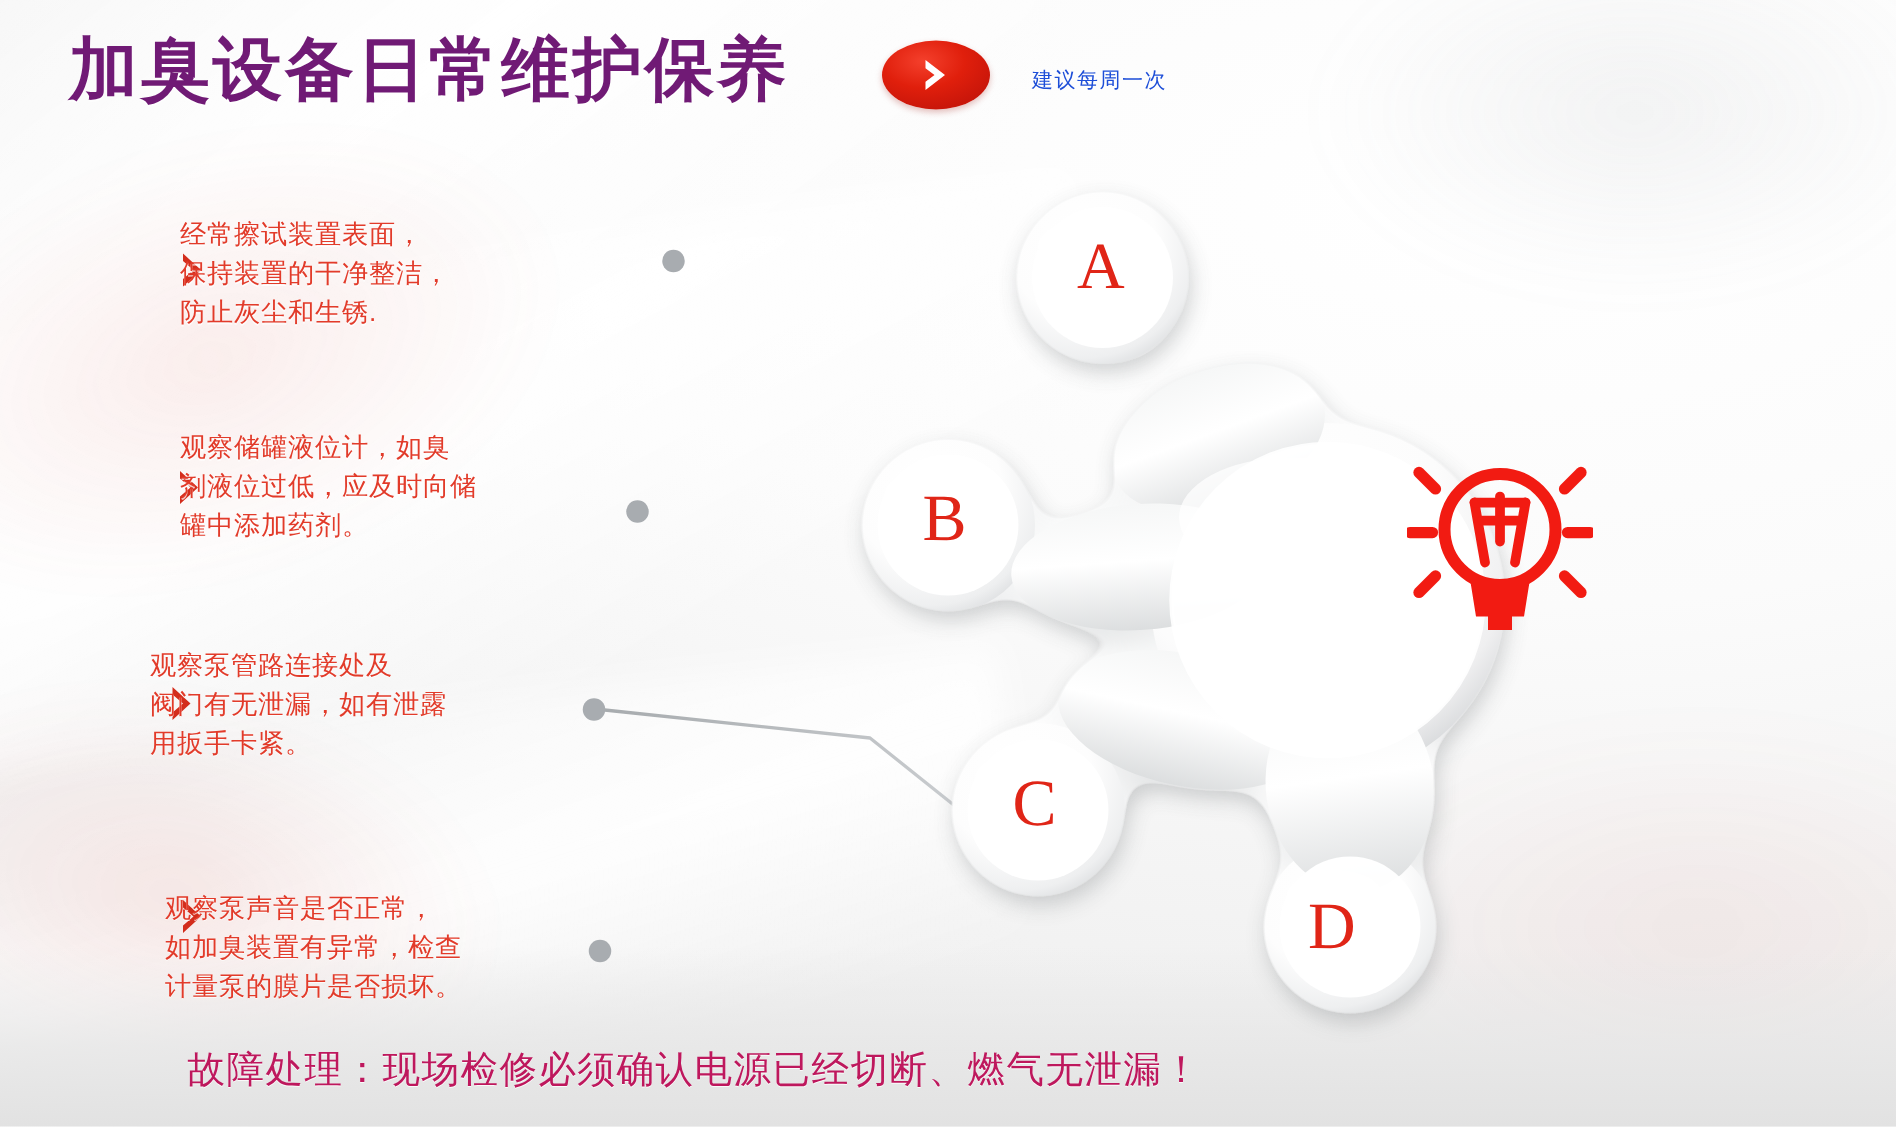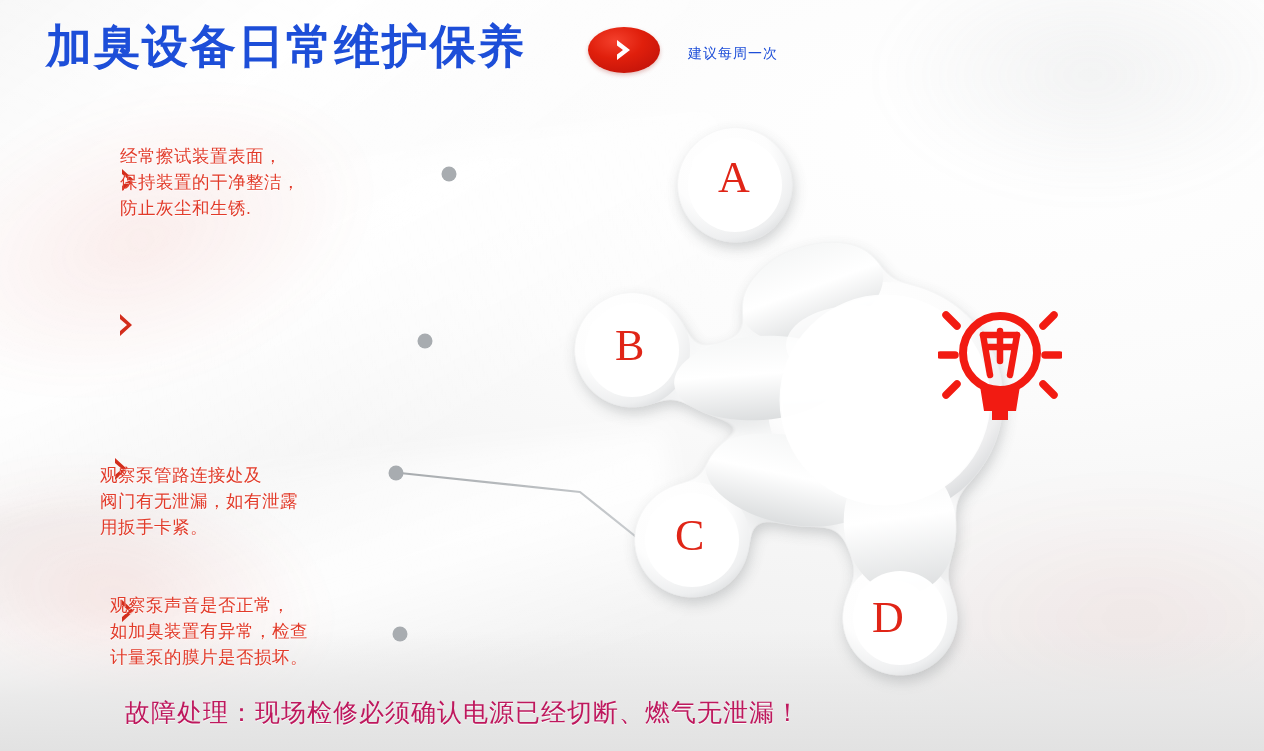--- a/index.html
+++ b/index.html
@@ -57,21 +57,21 @@
   }
   .bottom-band{
     position:absolute;left:0;right:0;bottom:0;height:120px;
     background:linear-gradient(180deg, rgba(236,236,236,0) 0%, rgba(231,231,231,.85) 55%, rgba(226,226,226,1) 100%);
   }
 
   
   .title{
     position:absolute;left:46px;top:16px;
     font-size:46px;font-weight:bold;letter-spacing:2px;
-    color:#1d4ed8;white-space:nowrap;
+    color:#701a75;white-space:nowrap;
     text-shadow:0 1px 0 rgba(255,255,255,.6);
   }
   .arrow-badge{
     position:absolute;left:588px;top:27px;width:72px;height:46px;
     border-radius:50%;
     background:radial-gradient(70% 70% at 38% 30%, #f4402c 0%, #e01f0c 55%, #c9160a 100%);
     box-shadow:0 2px 4px rgba(160,30,20,.28);
   }
   .arrow-badge .chev{
     position:absolute;left:26px;top:11px;width:20px;height:24px;
@@ -109,21 +109,21 @@
     color:#e23b2a;
     font-size:17.5px;
     line-height:26px;
     text-align:left;
     white-space:pre-line;
     letter-spacing:.5px;
     text-shadow:0 1px 0 rgba(255,255,255,.75);
   }
   .it-a{left:120px;top:143px;width:280px;}
   .it-b{left:120px;top:285px;width:280px;}
-  .it-c{left:100px;top:430px;width:292px;margin-top:32px;}
+  .it-c{left:100px;top:430px;width:292px;}
   .it-d{left:110px;top:572px;width:285px;margin-top:20px;}
 
   .chev-red{position:absolute;width:16px;height:24px;}
   .cv-a{left:120px;top:168px;}
   .cv-b{left:118px;top:313px;}
   .cv-c{left:113px;top:457px;}
   .cv-d{left:120px;top:599px;}
 
   
   .footer{
@@ -290,20 +290,23 @@
   <svg class="chev-red cv-a" viewBox="0 0 16 24">
     <path d="M2 1 L14 12 L2 23 L2 18 L9 12 L2 6 Z" fill="#d32d1c"></path>
   </svg>
   <div class="item-text it-a">经常擦试装置表面，
 保持装置的干净整洁，
 防止灰尘和生锈.</div>
 
   <svg class="chev-red cv-b" viewBox="0 0 16 24">
     <path d="M2 1 L14 12 L2 23 L2 18 L9 12 L2 6 Z" fill="#d32d1c"></path>
   </svg>
+  <div class="item-text it-b">观察储罐液位计，如臭
+剂液位过低，应及时向储
+罐中添加药剂。</div>
 
   <svg class="chev-red cv-c" viewBox="0 0 16 24">
     <path d="M2 1 L14 12 L2 23 L2 18 L9 12 L2 6 Z" fill="#d32d1c"></path>
   </svg>
   <div class="item-text it-c">观察泵管路连接处及
 阀门有无泄漏，如有泄露
 用扳手卡紧。</div>
 
   <svg class="chev-red cv-d" viewBox="0 0 16 24">
     <path d="M2 1 L14 12 L2 23 L2 18 L9 12 L2 6 Z" fill="#d32d1c"></path>

